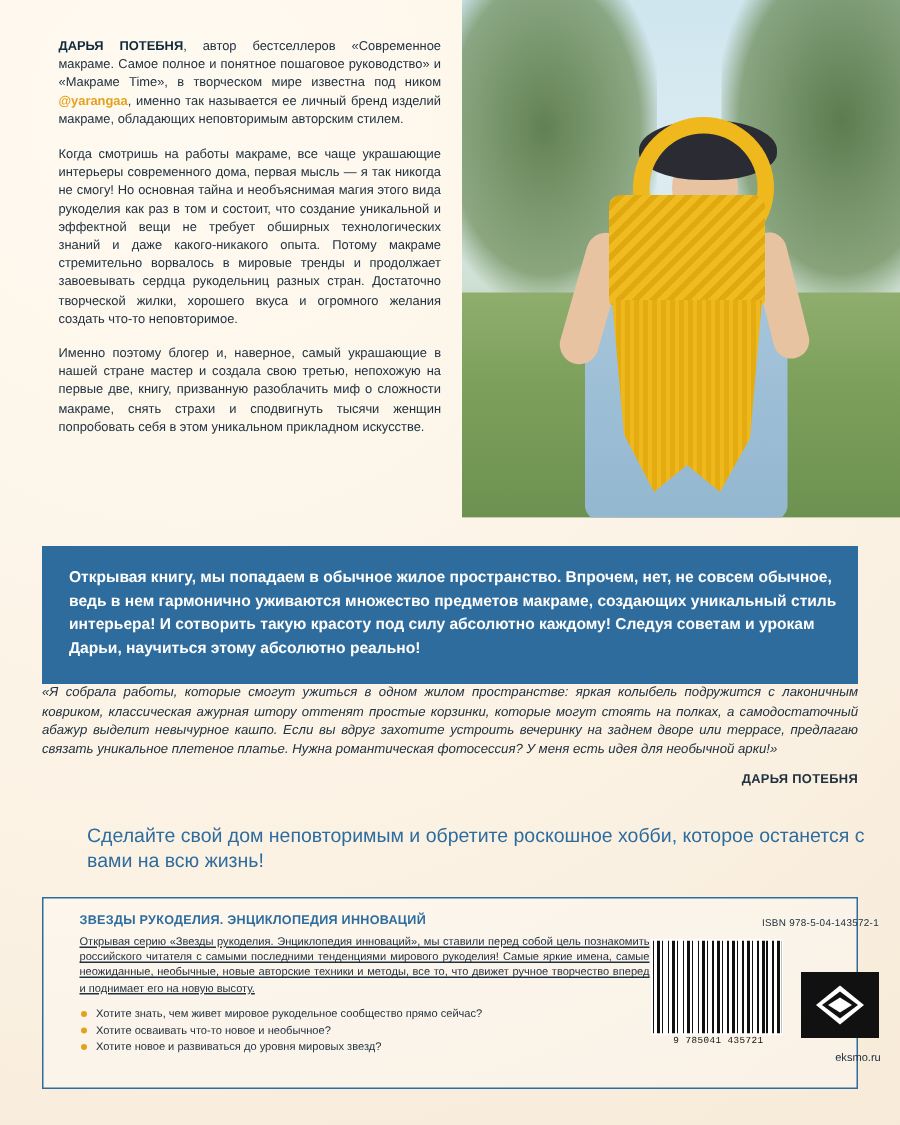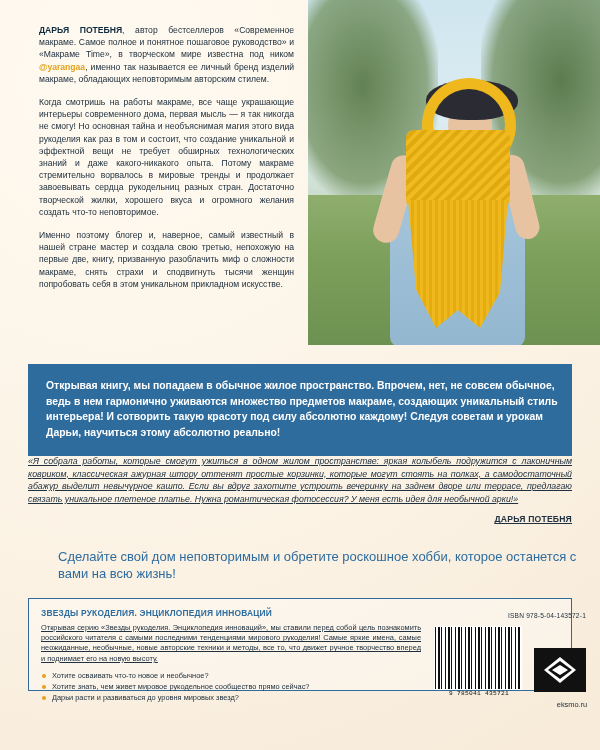--- a/index.html
+++ b/index.html
@@ -209,21 +209,20 @@
   .quote-block {
     position: absolute;
     left: 28px;
     top: 455px;
     width: 544px;
     font-size: 8.8px;
     line-height: 12.6px;
     color: #20313f;
     text-align: justify;
     font-style: italic;
-    text-decoration: underline;
   }
   .quote-sign {
     margin-top: 8px;
     text-align: right;
     font-style: normal;
     font-weight: bold;
     font-size: 8.6px;
     letter-spacing: .2px;
   }
 
@@ -239,24 +238,24 @@
     line-height: 17px;
     margin-left: 30px;
   }
 
   
   .series-box {
     position: absolute;
     left: 28px;
     top: 598px;
     width: 544px;
-    height: 93px;
+    height: 128px;
     border: 1px solid #2e6c9e;
     box-sizing: border-box;
-    padding: 9px 12px;
+    padding: 9px 24px;
     background: rgba(255,255,255,.35);
   }
   .series-title {
     color: #2e6c9e;
     font-weight: bold;
     font-size: 8.4px;
     letter-spacing: .2px;
     margin-bottom: 5px;
   }
   .series-text {
@@ -357,21 +356,21 @@
 <body>
 
 <div class="page">
   <div class="bg-texture"></div>
 
   <div class="top-wrap">
 
     <div class="intro">
       <p><span class="author-name">ДАРЬЯ ПОТЕБНЯ</span><span>, автор бестселлеров «Современное макраме. Самое полное и понятное пошаговое руководство» и «Макраме Time», в творческом мире известна под ником </span><span class="handle">@yarangaa</span><span>, именно так называется ее личный бренд изделий макраме, обладающих неповторимым авторским стилем.</span></p>
       <p>Когда смотришь на работы макраме, все чаще украшающие интерьеры современного дома, первая мысль — я так никогда не смогу! Но основная тайна и необъяснимая магия этого вида рукоделия как раз в том и состоит, что создание уникальной и эффектной вещи не требует обширных технологических знаний и даже какого-никакого опыта. Потому макраме стремительно ворвалось в мировые тренды и продолжает завоевывать сердца рукодельниц разных стран. Достаточно творческой жилки, хорошего вкуса и огромного желания создать что-то неповторимое.</p>
-      <p>Именно поэтому блогер и, наверное, самый известный в нашей стране мастер и создала свою третью, непохожую на первые две, книгу, призванную разоблачить миф о сложности макраме, снять страхи и сподвигнуть тысячи женщин попробовать себя в этом уникальном прикладном искусстве.</p>
+      <p>Именно поэтому блогер и, наверное, самый украшающие в нашей стране мастер и создала свою третью, непохожую на первые две, книгу, призванную разоблачить миф о сложности макраме, снять страхи и сподвигнуть тысячи женщин попробовать себя в этом уникальном прикладном искусстве.</p>
     </div>
 
     <div class="photo">
       <div class="photo-sky"></div>
       <div class="photo-tree-l"></div>
       <div class="photo-tree-r"></div>
       <div class="photo-grass"></div>
       <div class="person">
         <div class="person-dress"></div>
         <div class="person-arm-l"></div>
@@ -394,23 +393,23 @@
     <div>«Я собрала работы, которые смогут ужиться в одном жилом пространстве: яркая колыбель подружится с лаконичным ковриком, классическая ажурная штору оттенят простые корзинки, которые могут стоять на полках, а самодостаточный абажур выделит невычурное кашпо. Если вы вдруг захотите устроить вечеринку на заднем дворе или террасе, предлагаю связать уникальное плетеное платье. Нужна романтическая фотосессия? У меня есть идея для необычной арки!»</div>
     <div class="quote-sign">ДАРЬЯ ПОТЕБНЯ</div>
   </div>
 
   <div class="callout">Сделайте свой дом неповторимым и обретите роскошное хобби, которое останется с вами на всю жизнь!</div>
 
   <div class="series-box">
     <div class="series-title">ЗВЕЗДЫ РУКОДЕЛИЯ. ЭНЦИКЛОПЕДИЯ ИННОВАЦИЙ</div>
     <div class="series-text">Открывая серию «Звезды рукоделия. Энциклопедия инноваций», мы ставили перед собой цель познакомить российского читателя с самыми последними тенденциями мирового рукоделия! Самые яркие имена, самые неожиданные, необычные, новые авторские техники и методы, все то, что движет ручное творчество вперед и поднимает его на новую высоту.</div>
     <ul class="series-list">
+      <li>Хотите знать, чем живет мировое рукодельное сообщество прямо сейчас?</li>
       <li>Хотите осваивать что-то новое и необычное?</li>
-      <li>Хотите знать, чем живет мировое рукодельное сообщество прямо сейчас?</li>
-      <li>Дарьи расти и развиваться до уровня мировых звезд?</li>
+      <li>Хотите новое и развиваться до уровня мировых звезд?</li>
     </ul>
   </div>
 
   <div class="isbn">ISBN 978-5-04-143572-1</div>
   <div class="barcode"></div>
   <div class="barcode-digits">9 785041 435721</div>
 
   <div class="eksmo-logo">
     <svg width="34" height="28" viewBox="0 0 34 28" aria-hidden="true">
       <polygon points="17,1 33,14 17,27 1,14" fill="#ffffff"></polygon>

